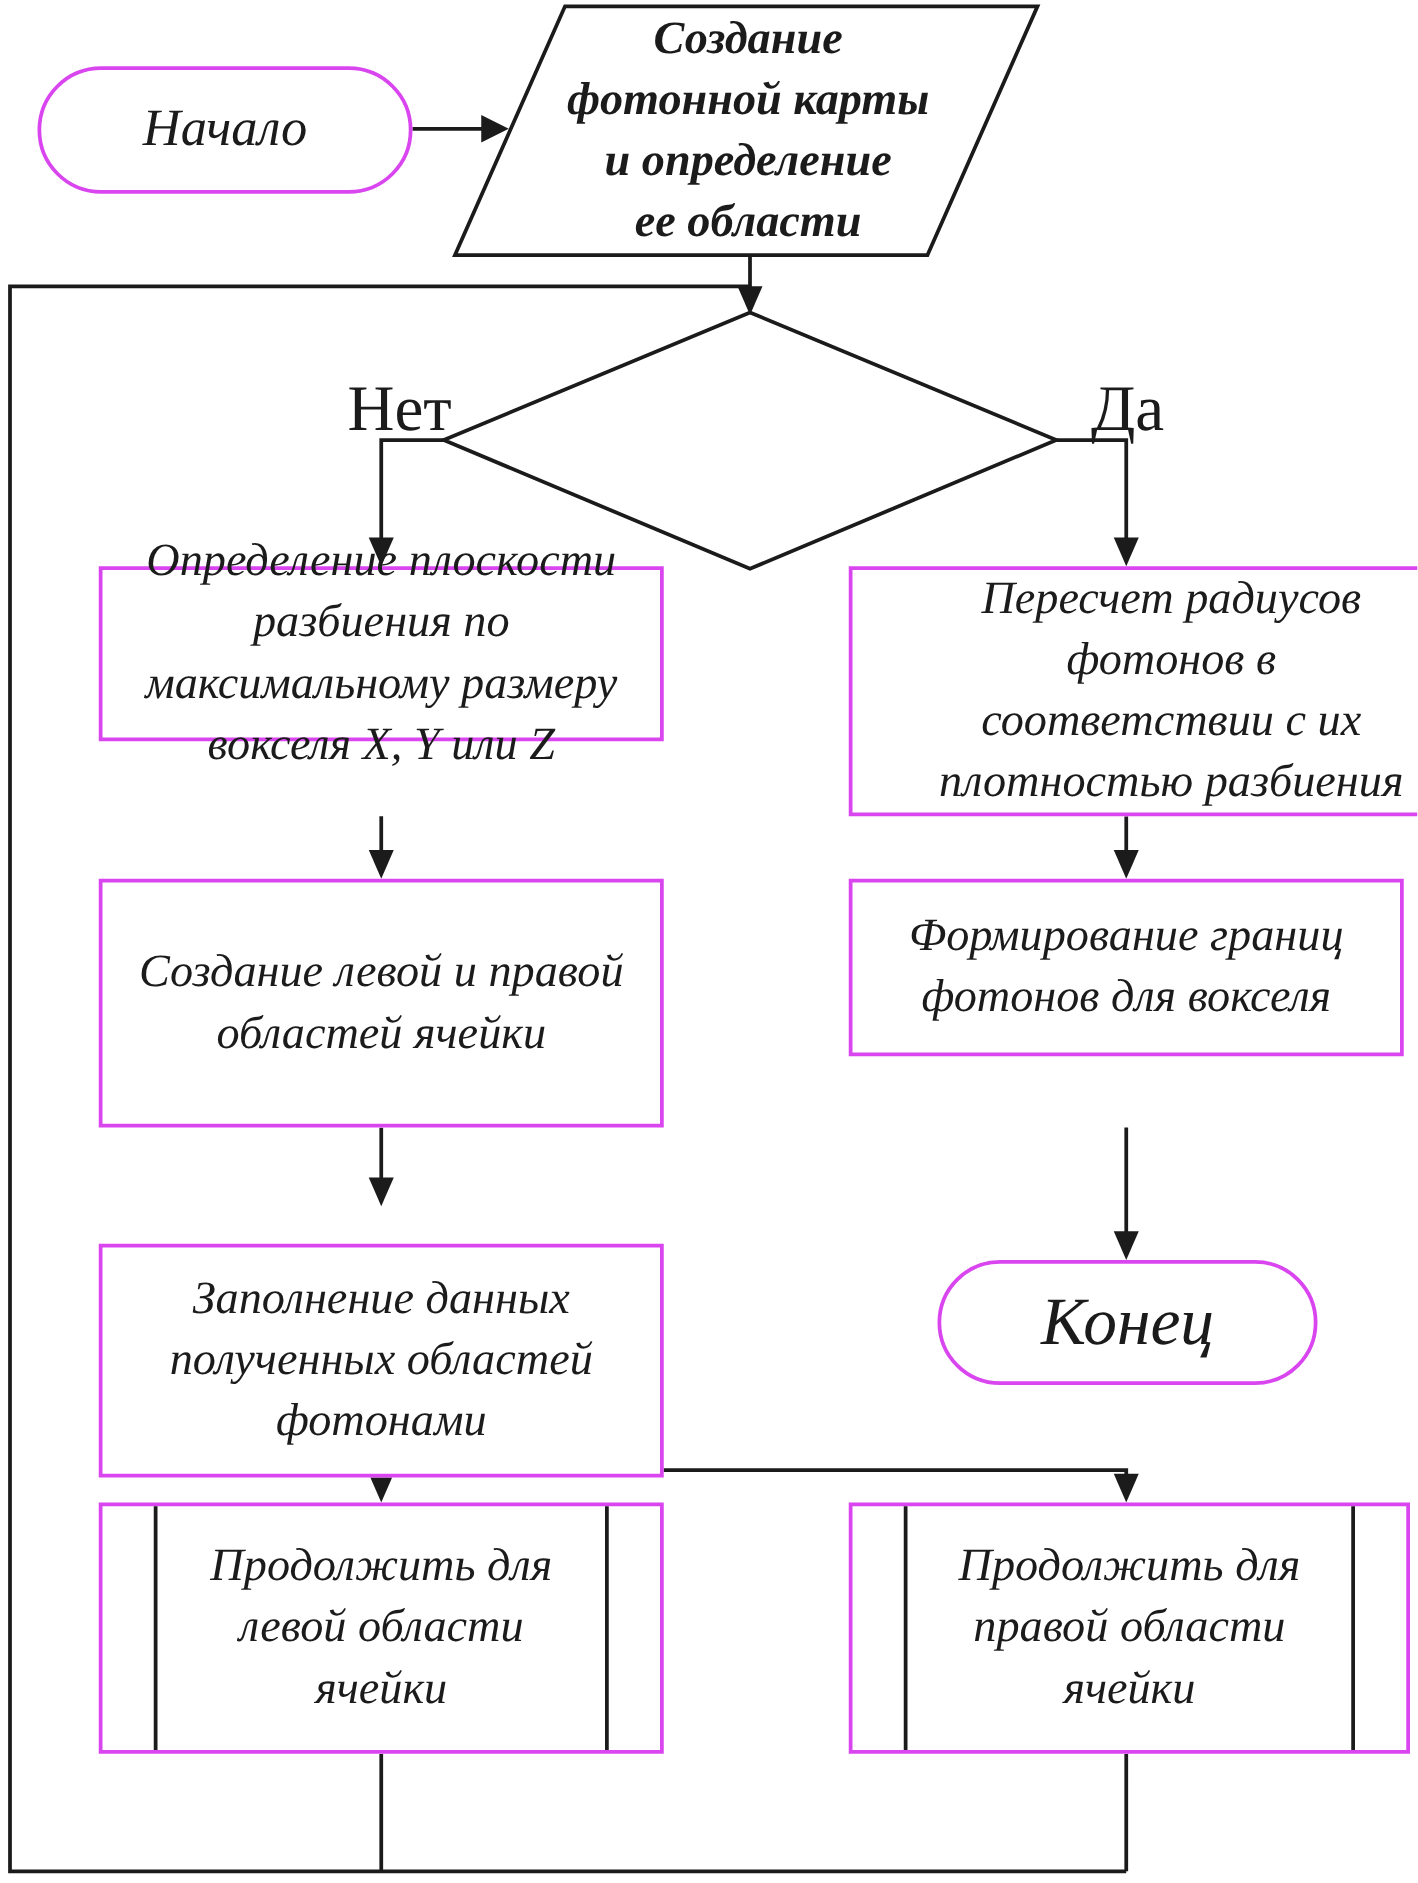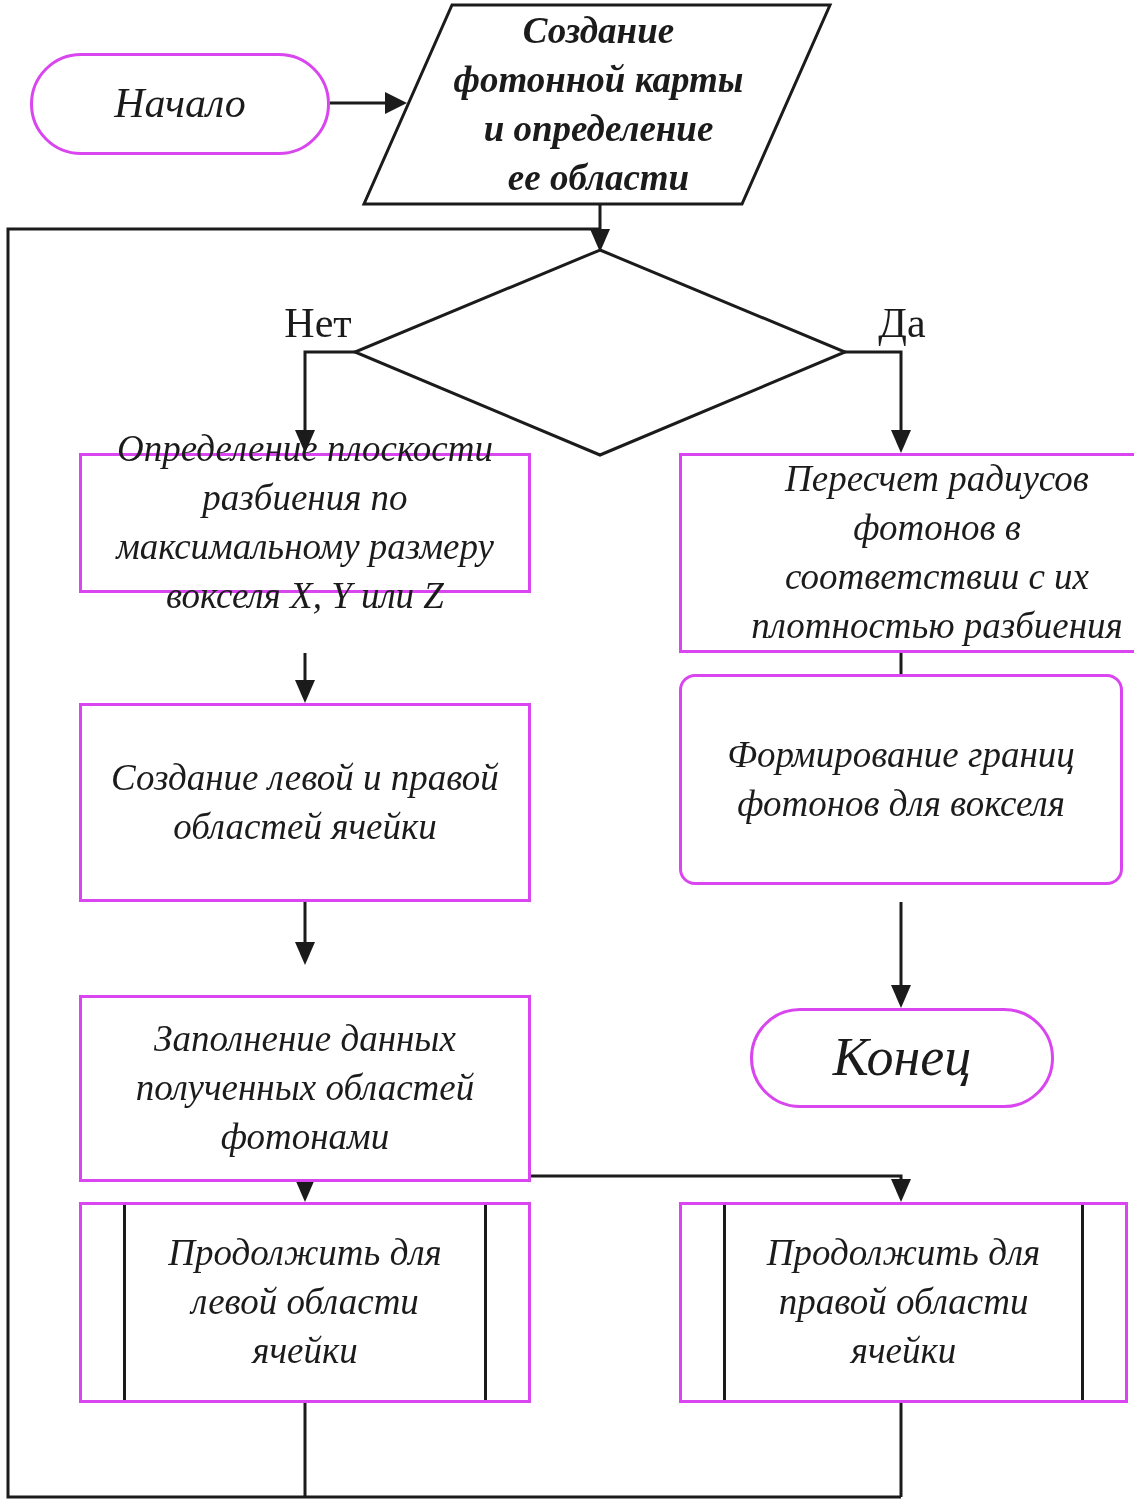--- a/index.html
+++ b/index.html
@@ -38,21 +38,21 @@
     justify-content: center;
     z-index: 3;
     background: transparent;
     border: none;
     font-weight: bold;
   }
   .edge-label {
     position: absolute;
     z-index: 3;
     font-style: normal;
-    font-size: 42px;
+    font-size: 52px;
     line-height: 1;
     text-align: center;
   }
   .pp-bar {
     position: absolute;
     top: 0; bottom: 0;
     width: 3px;
     background: #1b1b1b;
   }
   .pp-bar.left  { left: 41px; }
@@ -138,21 +138,21 @@
 фотонами</div>
   </div>
 
   <div class="node" style="left:679px; top:453px; width:516px; height:200px;">
     <div class="node-text">Пересчет радиусов
 фотонов в
 соответствии с их
 плотностью разбиения</div>
   </div>
 
-  <div class="node" style="left:679px; top:674px; width:444px; height:211px;border-radius:16px;">
+  <div class="node" style="left:679px; top:703px; width:444px; height:142px;">
     <div class="node-text">Формирование границ
 фотонов для вокселя</div>
   </div>
 
   <div class="node terminal" style="left:750px; top:1008px; width:304px; height:100px;">
     <div class="node-text" style="font-size:54px;">Конец</div>
   </div>
 
   <div class="node" style="left:79px; top:1202px; width:452px; height:201px;">
     <div class="pp-bar left"></div>

